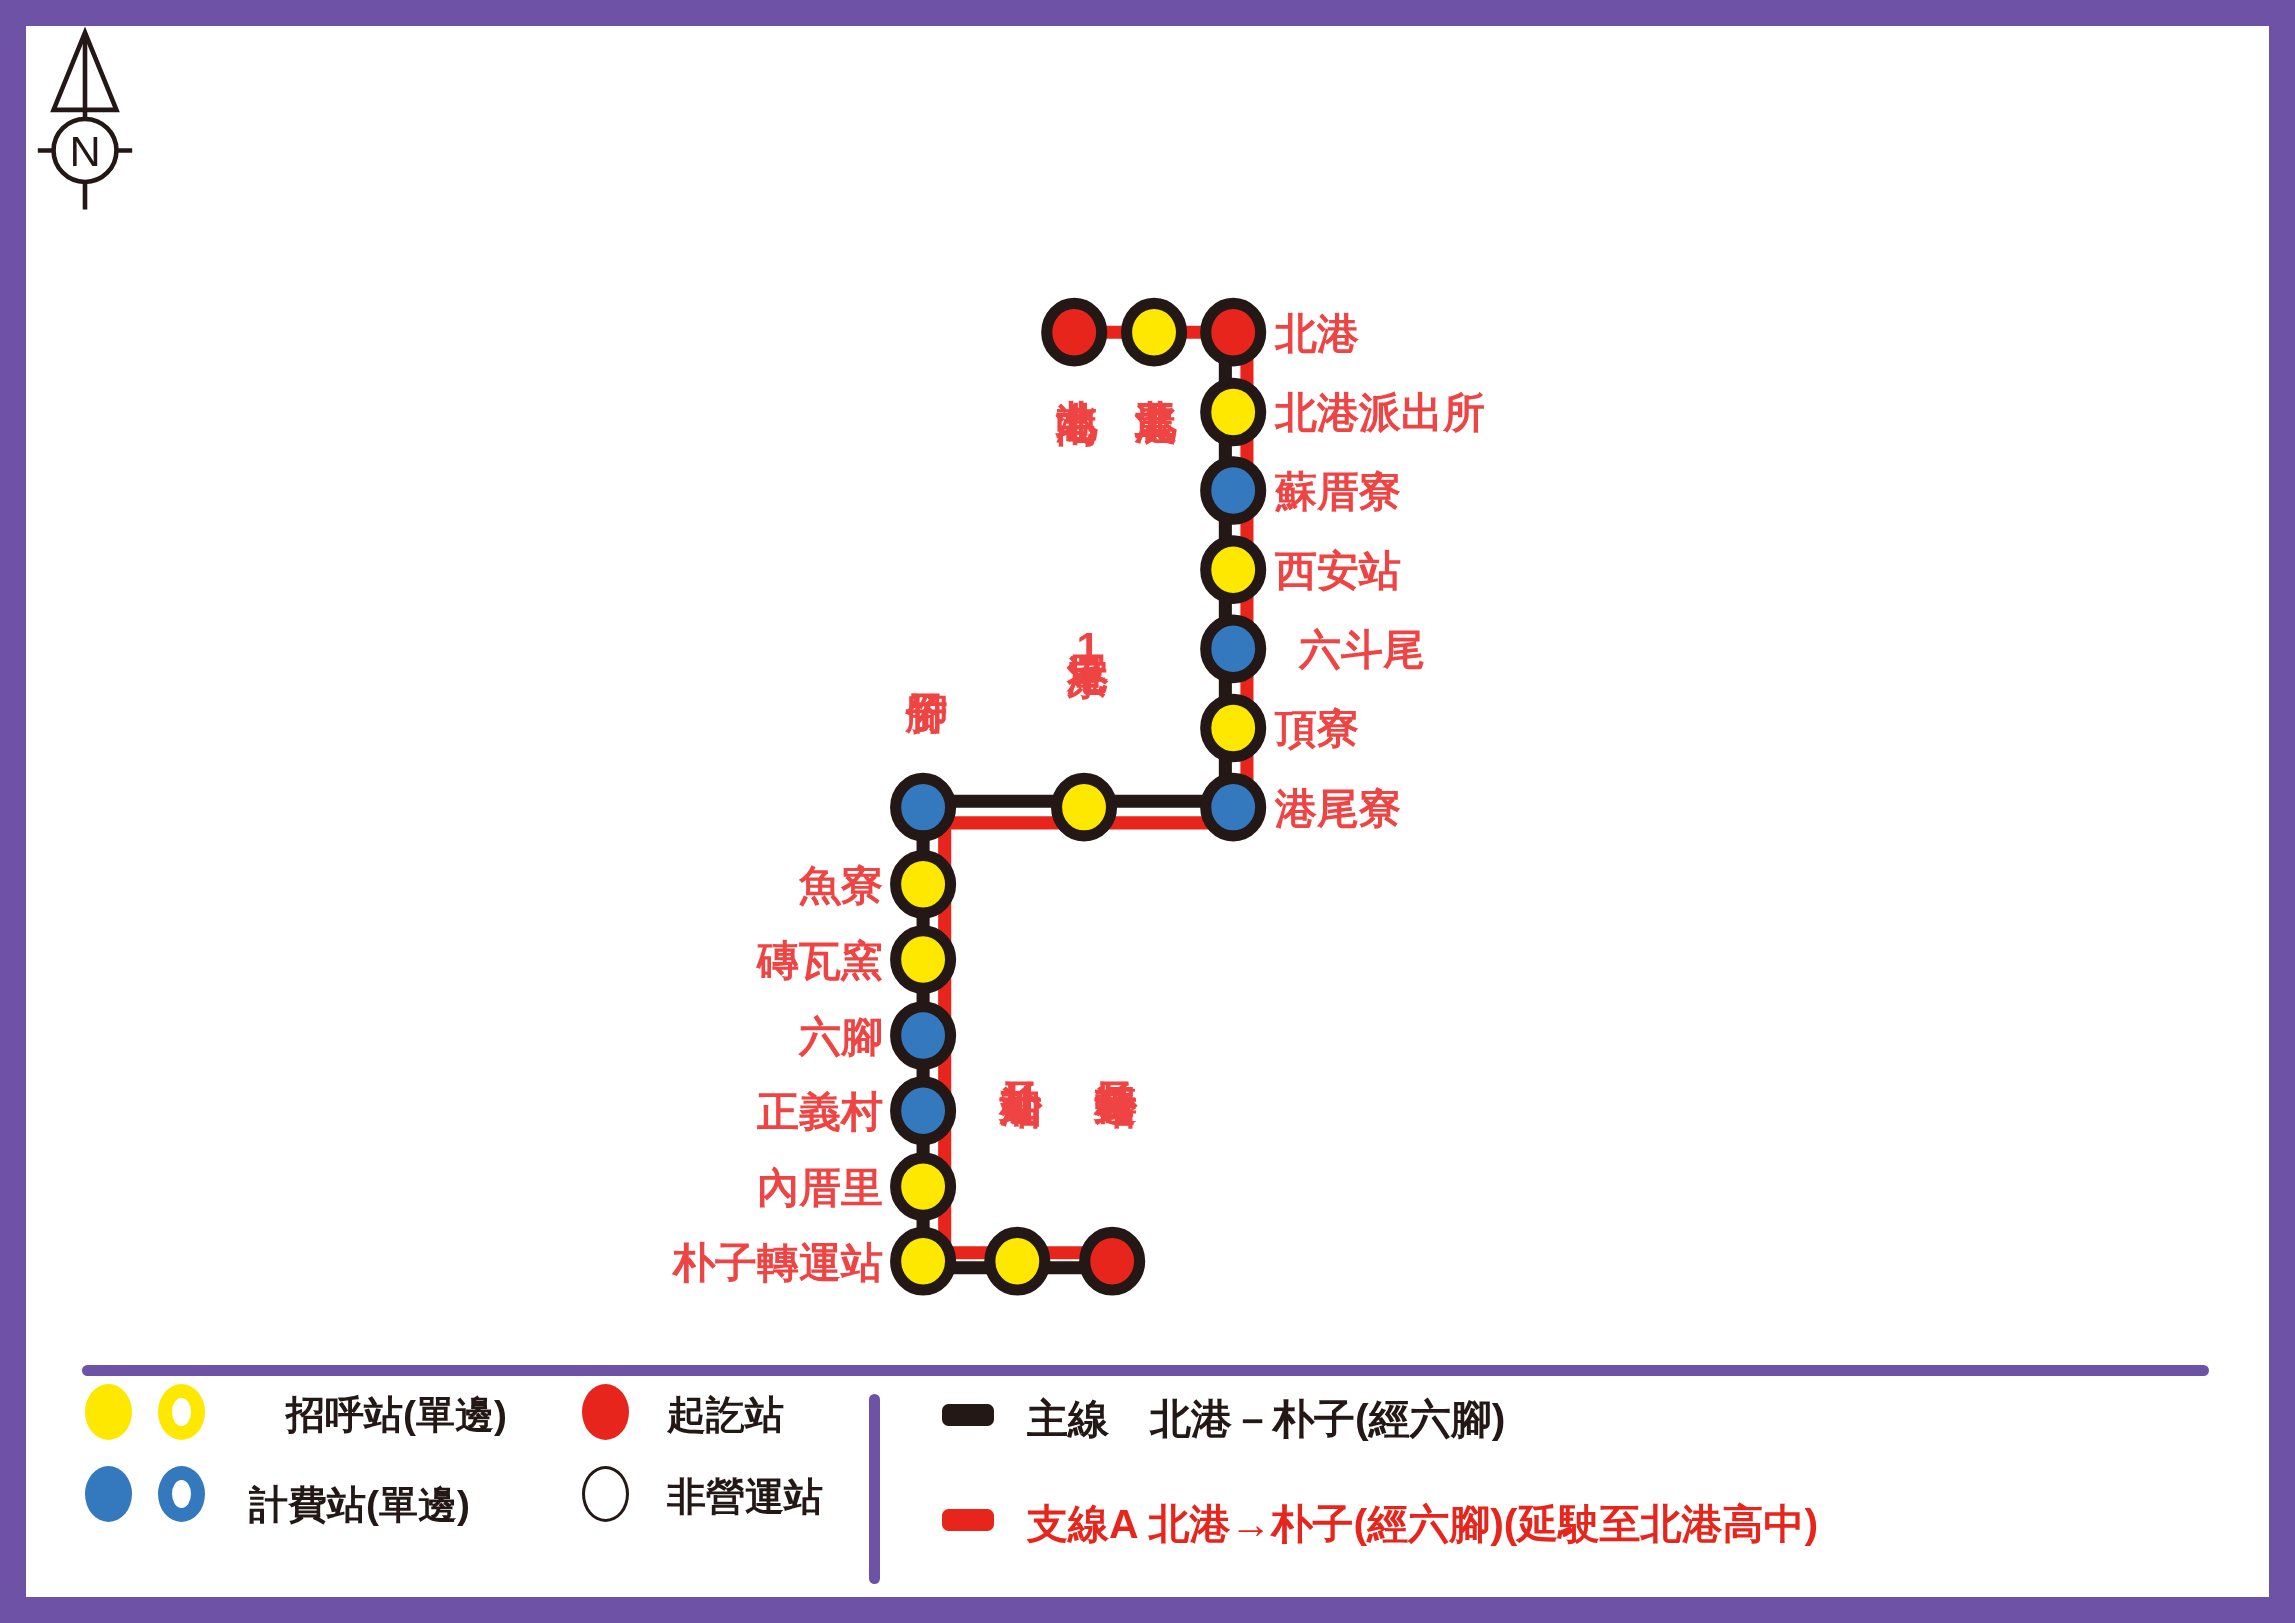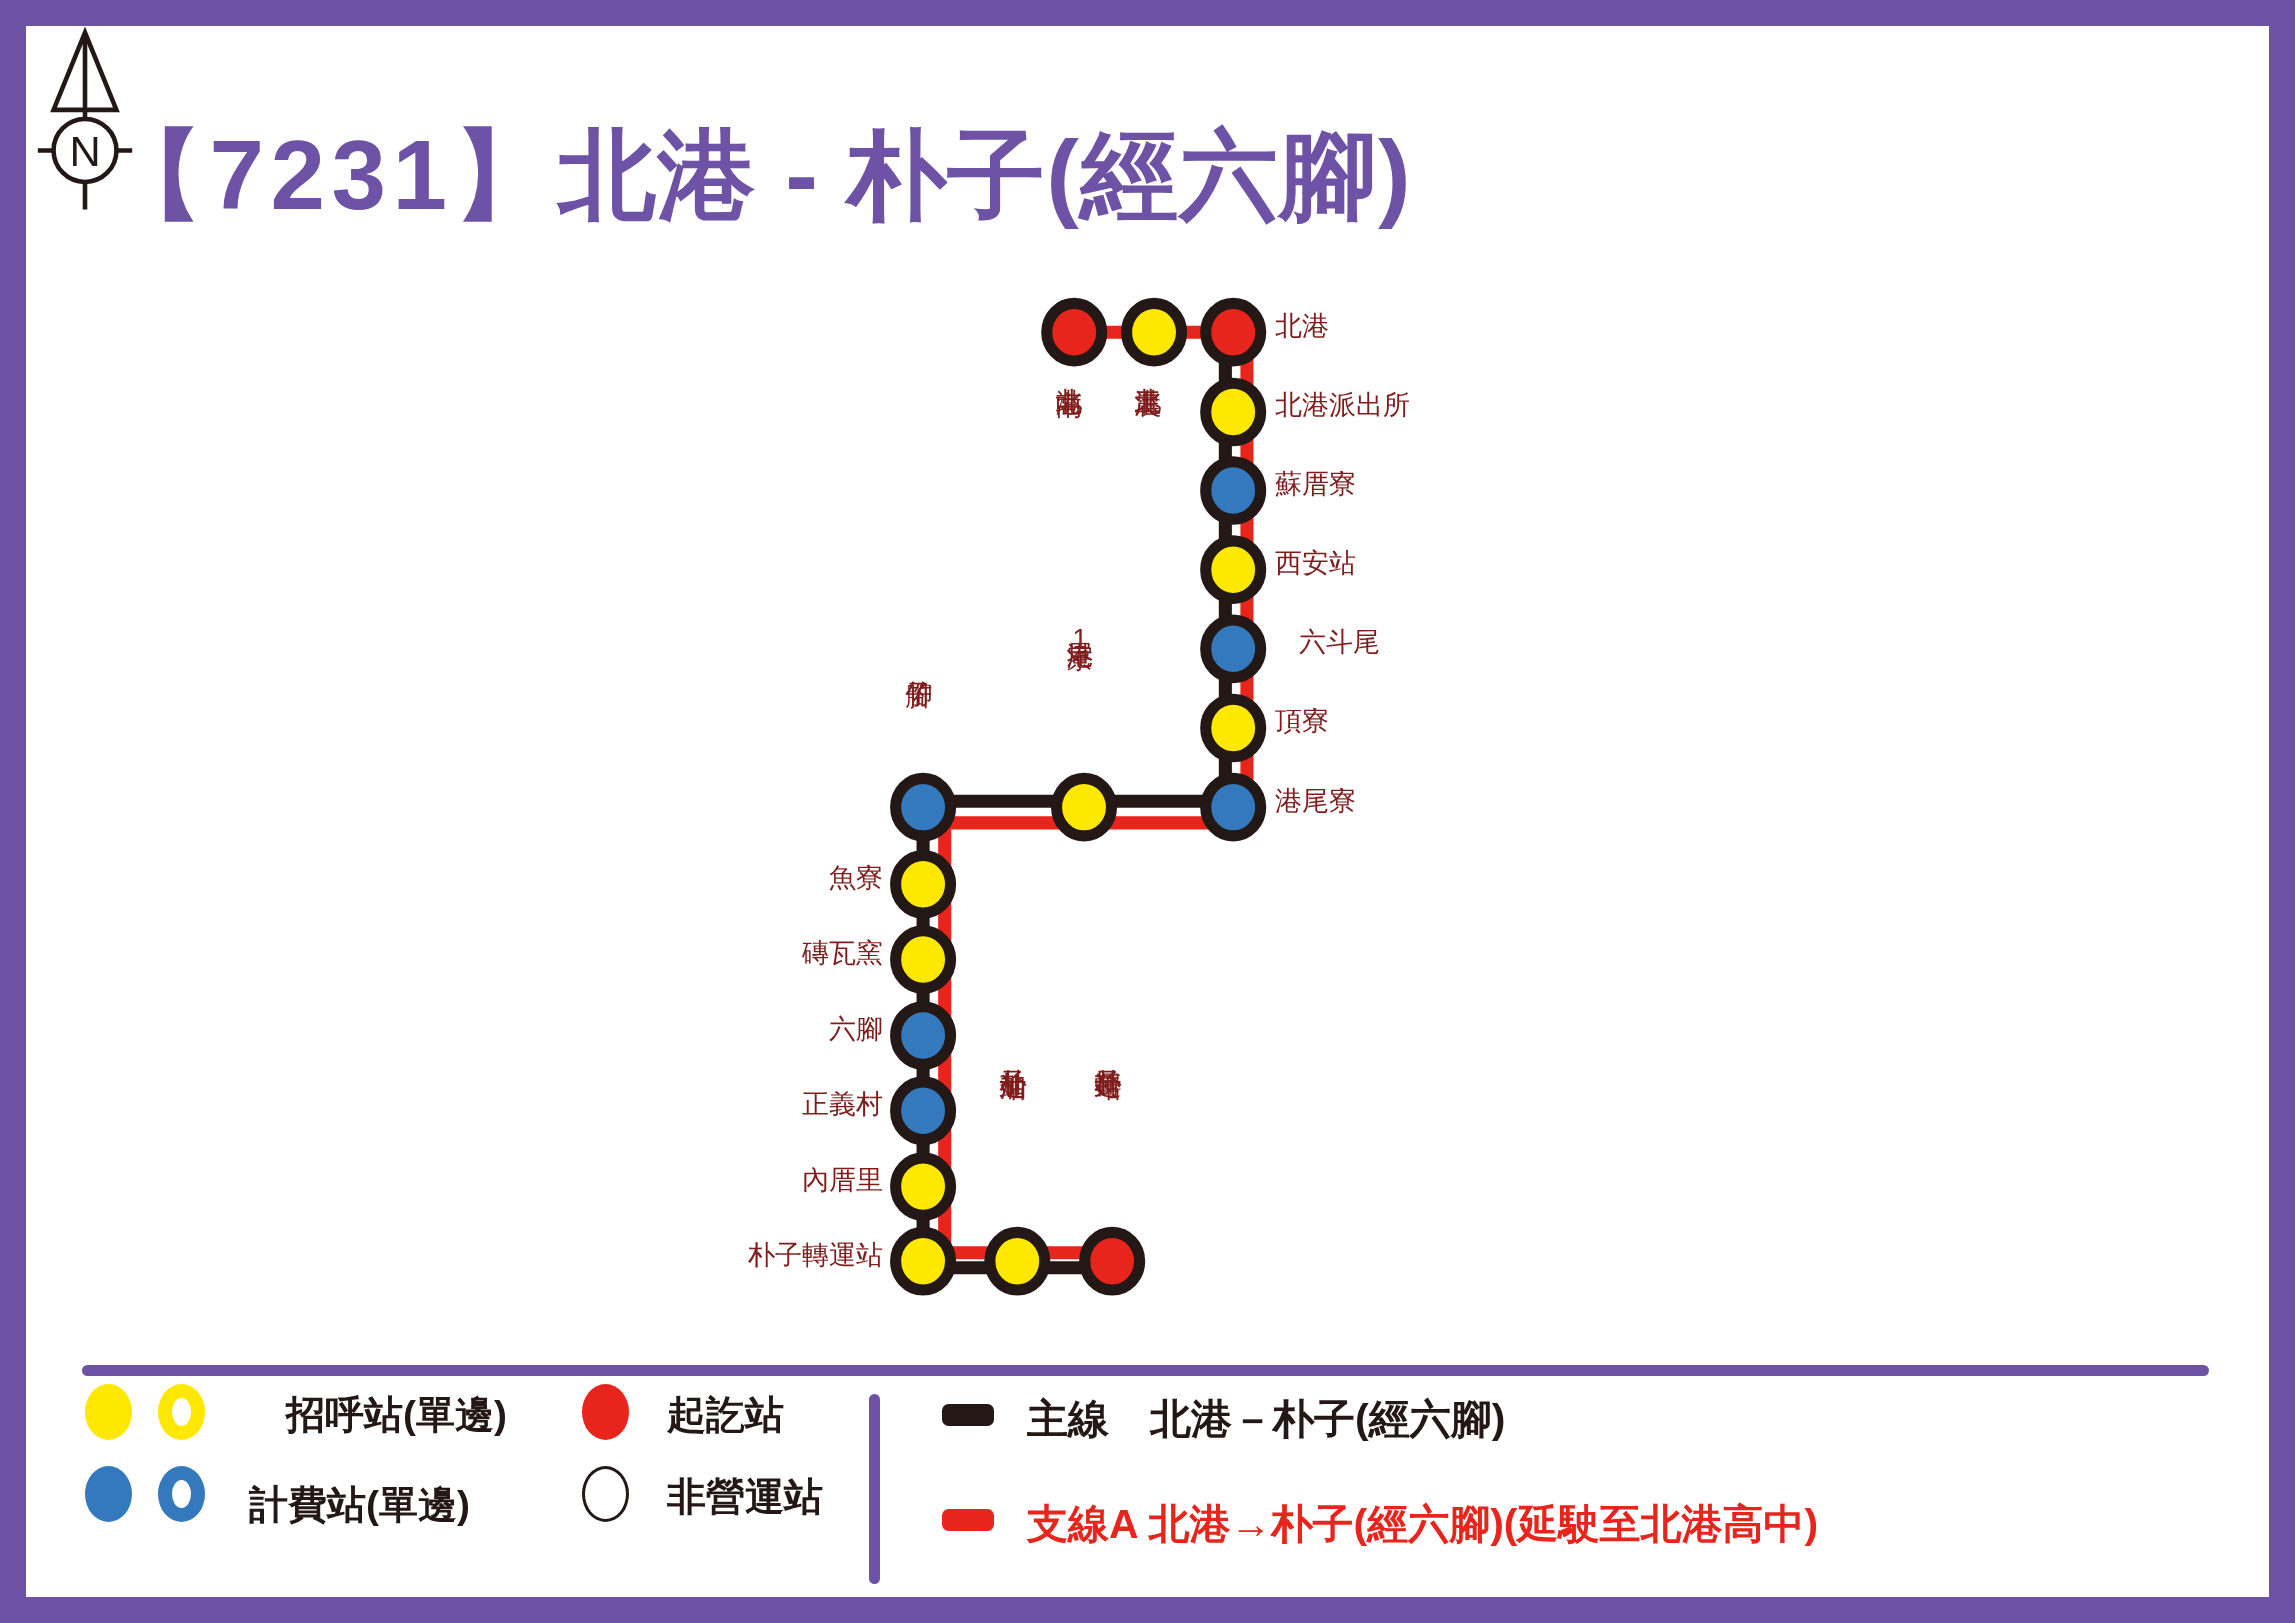--- a/index.html
+++ b/index.html
@@ -29,23 +29,23 @@
 
   
   #map{
     position:absolute;left:0;top:0;width:2243px;height:1315px;
   }
   #map svg{position:absolute;left:0;top:0;}
 
   
   .lbl{
     position:absolute;
-    color:#7f1d1d;
-    font-size:27px;
-    font-weight:normal;
+    color:#ef4444;
+    font-size:42px;
+    font-weight:bold;
     white-space:nowrap;
     line-height:1;
   }
   .lbl.right{ text-align:left; }
   .lbl.left{ transform:translateX(-100%); text-align:right; }
   .lbl.vert{
     writing-mode:vertical-rl;
     text-orientation:upright;
     line-height:1.04;
     letter-spacing:1.3px;
@@ -105,23 +105,20 @@
   .lg-row2{position:relative;height:105px;}
 
   
   #compass{position:absolute;left:2055px;top:1086px;}
 </style>
 </head>
 <body>
 
 <div id="poster">
 
-  <div id="title">
-    <span class="num">【7231】</span><span>北港 - 朴子(經六腳)</span>
-  </div>
 
   <div id="map">
 
     <svg width="2243" height="1315" viewBox="0 0 3428 2010">
 
       <line x1="1833" y1="468" x2="1833" y2="1194" stroke="#231815" stroke-width="20"></line>
 
       <line x1="1371" y1="1185" x2="1845" y2="1185" stroke="#231815" stroke-width="20"></line>
 
       <line x1="1371" y1="1185" x2="1371" y2="1888" stroke="#231815" stroke-width="20"></line>

